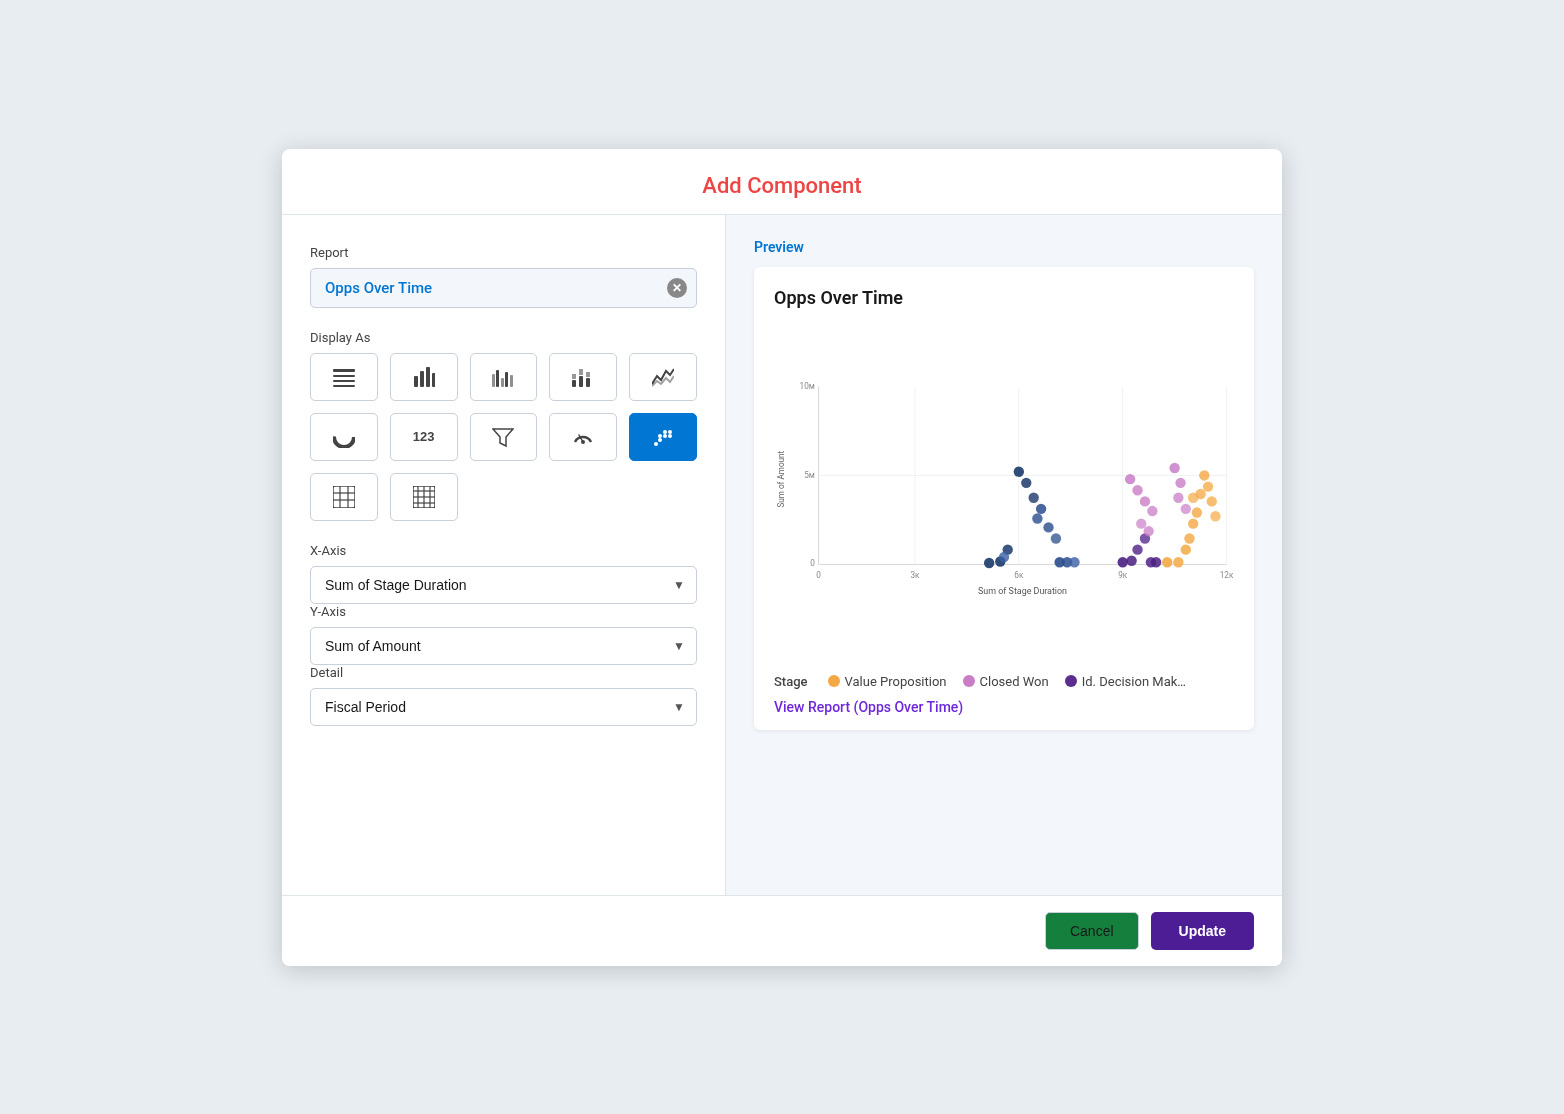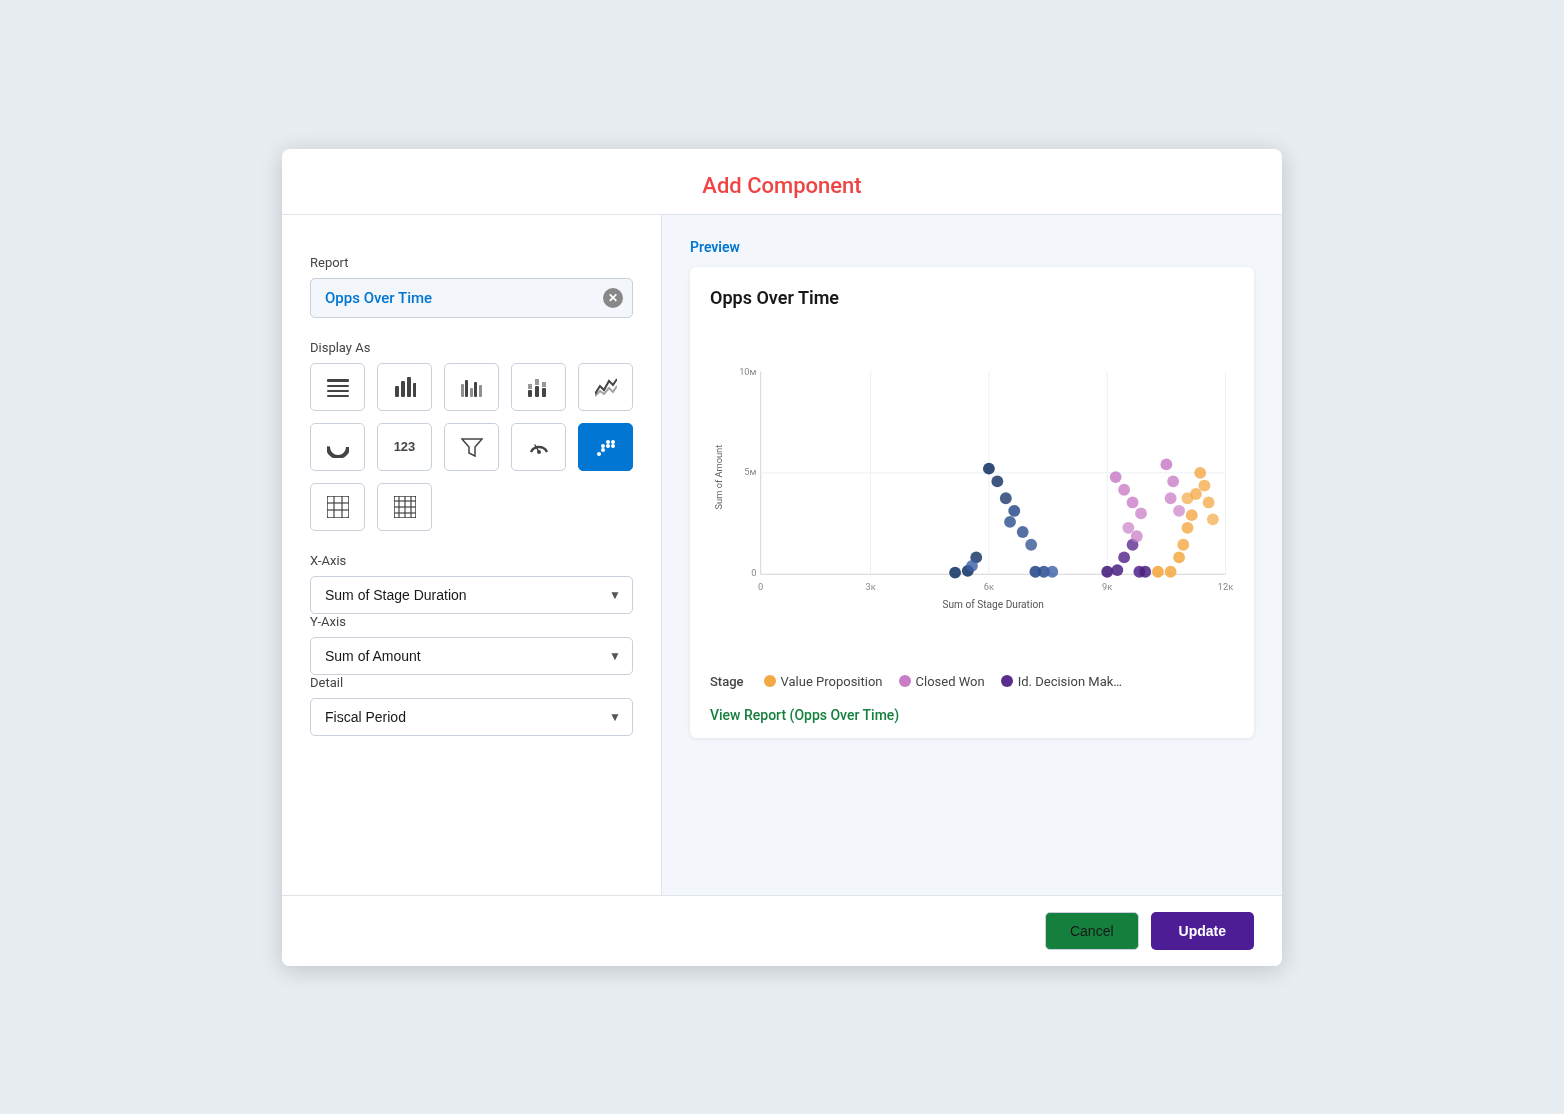--- a/index.html
+++ b/index.html
@@ -28,23 +28,23 @@
     .dialog-header h1 {
       font-size: 22px;
       font-weight: 500;
       color: #ef4444;
     }
     .dialog-body {
       display: flex;
       min-height: 680px;
     }
     .left-panel {
-      width: 380px;
+      width: 444px;
       flex-shrink: 0;
-      padding: 40px 28px 24px;
+      padding: 30px 28px 24px;
       border-right: 1px solid #e0e5eb;
       background: #fff;
     }
     .right-panel {
       flex: 1;
       padding: 24px 28px;
       background: #f3f6fb;
     }
     .field-label {
       font-size: 13px;
@@ -196,22 +196,22 @@
       align-items: center;
       gap: 5px;
     }
     .legend-dot {
       width: 12px;
       height: 12px;
       border-radius: 50%;
     }
     .view-report-link {
       display: inline-block;
-      margin-top: 18px;
-      color: #15803d;
+      margin-top: 10px;
+      color: #6d28d9;
       font-size: 14px;
       font-weight: 500;
       cursor: pointer;
       text-decoration: none;
     }
     .dialog-footer {
       padding: 16px 28px;
       display: flex;
       justify-content: flex-end;
       gap: 12px;

